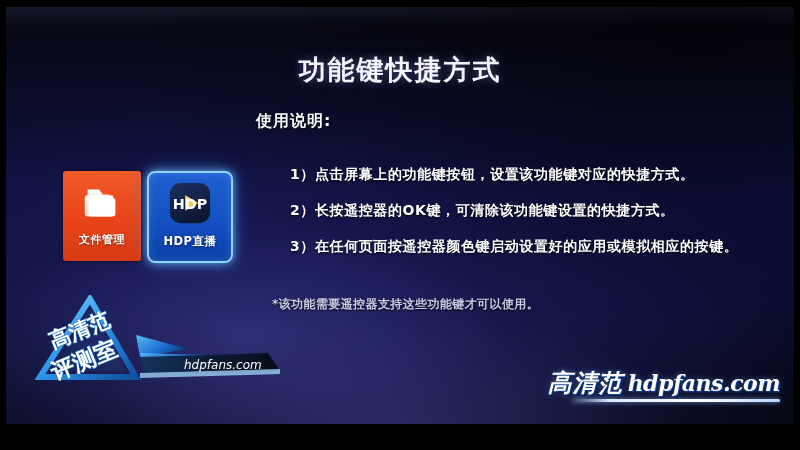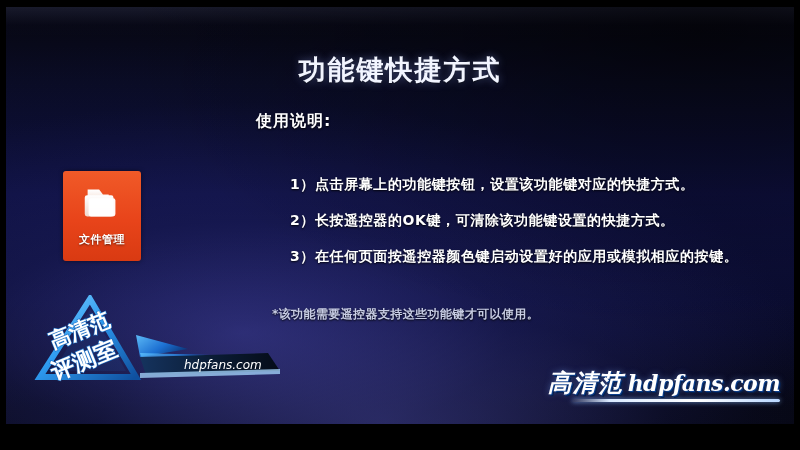--- a/index.html
+++ b/index.html
@@ -74,21 +74,21 @@
     left: 250px;
     top: 104px;
     width: 540px;
     z-index: 6;
   }
   .inst-heading {
     color: #ffffff;
     font-size: 16px;
     font-weight: bold;
     letter-spacing: 1px;
-    margin-bottom: 34px;
+    margin-bottom: 24px;
     text-shadow: 0 1px 2px rgba(0,0,0,0.85);
   }
   .inst-list {
     margin: 0;
     padding: 0 0 0 34px;
     list-style: none;
   }
   .inst-item {
     color: #ffffff;
     font-size: 14px;
@@ -236,20 +236,38 @@
               <stop offset="100%" stop-color="#f6e4db"></stop>
             </linearGradient>
           </defs>
           <path d="M9 10 h12 l4 5 h6 v5 H9 Z" fill="url(#folderTabGrad)"></path>
           <rect x="6" y="16" width="30" height="22" rx="2.5" fill="url(#folderGrad)"></rect>
           <rect x="10" y="19" width="28" height="19" rx="2.5" fill="#ffffff" opacity="0.96"></rect>
         </svg>
         <div class="tile-label">文件管理</div>
       </div>
 
+      <div class="tile tile-hdp">
+        <svg class="tile-icon" viewBox="0 0 48 48">
+          <defs>
+            <linearGradient id="hdpBg" x1="0" y1="0" x2="0.4" y2="1">
+              <stop offset="0%" stop-color="#1b2f63"></stop>
+              <stop offset="100%" stop-color="#0d1833"></stop>
+            </linearGradient>
+            <linearGradient id="playGrad" x1="0" y1="0" x2="1" y2="1">
+              <stop offset="0%" stop-color="#ffe27a"></stop>
+              <stop offset="100%" stop-color="#f0b51e"></stop>
+            </linearGradient>
+          </defs>
+          <rect x="3" y="3" width="42" height="42" rx="11" fill="url(#hdpBg)"></rect>
+          <polygon points="19,16 33,24 19,32" fill="url(#playGrad)"></polygon>
+          <text x="24" y="30" text-anchor="middle" font-family="DejaVu Sans, Liberation Sans, sans-serif" font-size="15" font-weight="bold" fill="#ffffff">HDP</text>
+        </svg>
+        <div class="tile-label">HDP直播</div>
+      </div>
 
     </div>
 
     <div class="instructions">
       <div class="inst-heading">使用说明:</div>
       <ul class="inst-list">
         <li class="inst-item">1）点击屏幕上的功能键按钮，设置该功能键对应的快捷方式。</li>
         <li class="inst-item">2）长按遥控器的OK键，可清除该功能键设置的快捷方式。</li>
         <li class="inst-item">3）在任何页面按遥控器颜色键启动设置好的应用或模拟相应的按键。</li>
       </ul>

